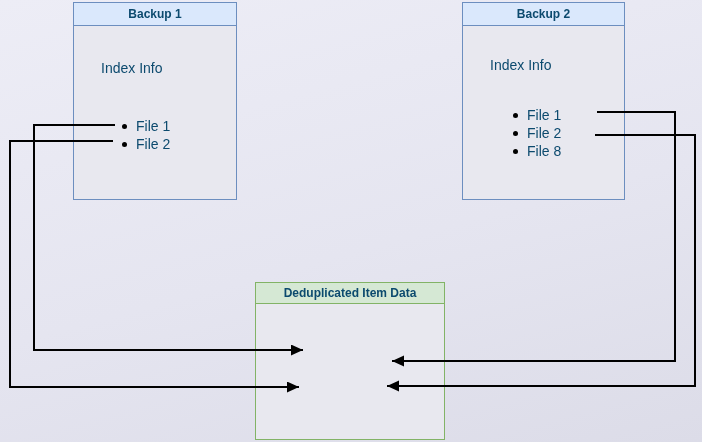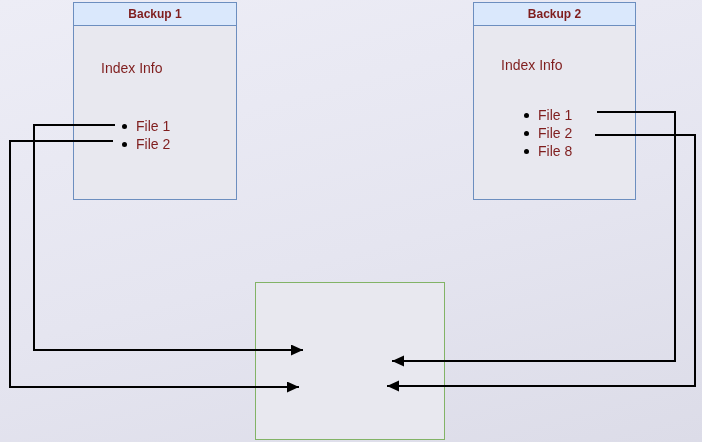--- a/index.html
+++ b/index.html
@@ -3,21 +3,21 @@
 <meta charset="utf-8">
 <style>
   html, body { margin: 0; padding: 0; }
   .canvas {
     position: relative;
     width: 702px;
     height: 442px;
     overflow: hidden;
     background: linear-gradient(165deg, #ededf6 0%, #e5e5f0 55%, #dcdce8 100%);
     font-family: "Liberation Sans", sans-serif;
-    color: #7f1d1d;
+    color: #0c4a6e;
   }
   .box {
     position: absolute;
     box-sizing: border-box;
     border: 1.5px solid;
     background: var(--box-fill, #e8e8ef);
   }
   .backup-box  { border-color: var(--backup-border, #6c8ebf); }
   .dedup-box   { border-color: var(--dedup-border, #82b366); }
   .box-header {
@@ -61,21 +61,21 @@
   ul.items .dot {
     flex: 0 0 auto;
     width: 5px;
     height: 5px;
     border-radius: 50%;
     background: #000;
     margin-right: 9px;
   }
   
   #backup1-box { left: 73px;  top: 2px;   width: 164px; height: 198px; }
-  #backup2-box { left: 473px; top: 2px;   width: 163px; height: 198px; }
+  #backup2-box { left: 462px; top: 2px;   width: 163px; height: 198px; }
   #dedup-box   { left: 255px; top: 282px; width: 190px; height: 158px; }
 
   #backup1-box .subtitle { left: 27px; top: 56px; }
   #backup2-box .subtitle { left: 27px; top: 53px; }
 
   #backup1-box ul.items { left: 48px; top: 114px; }
   #backup2-box ul.items { left: 50px; top: 103px; }
   #dedup-box   ul.items { left: 48px; top: 58px;  }
 
   svg.connectors {
@@ -125,20 +125,21 @@
         <span>File 2</span>
       </li>
       <li>
         <span class="dot"></span>
         <span>File 8</span>
       </li>
     </ul>
   </div>
 
   <div class="box dedup-box" id="dedup-box">
+    <div class="box-header">Deduplicated Item Data</div>
   </div>
 
   <svg class="connectors" id="connector-svg" viewBox="0 0 702 442" xmlns="http://www.w3.org/2000/svg">
     <defs>
       <marker id="arrow" markerUnits="userSpaceOnUse" markerWidth="14" markerHeight="12" refX="12" refY="5.5" orient="auto">
         <path d="M0,0 L12,5.5 L0,11 Z" fill="#000"></path>
       </marker>
     </defs>
   <polyline points="115,125 34,125 34,350 303,350" class="connector" marker-end="url(#arrow)"></polyline>
       <polyline points="113,141 10,141 10,387 299,387" class="connector" marker-end="url(#arrow)"></polyline>

